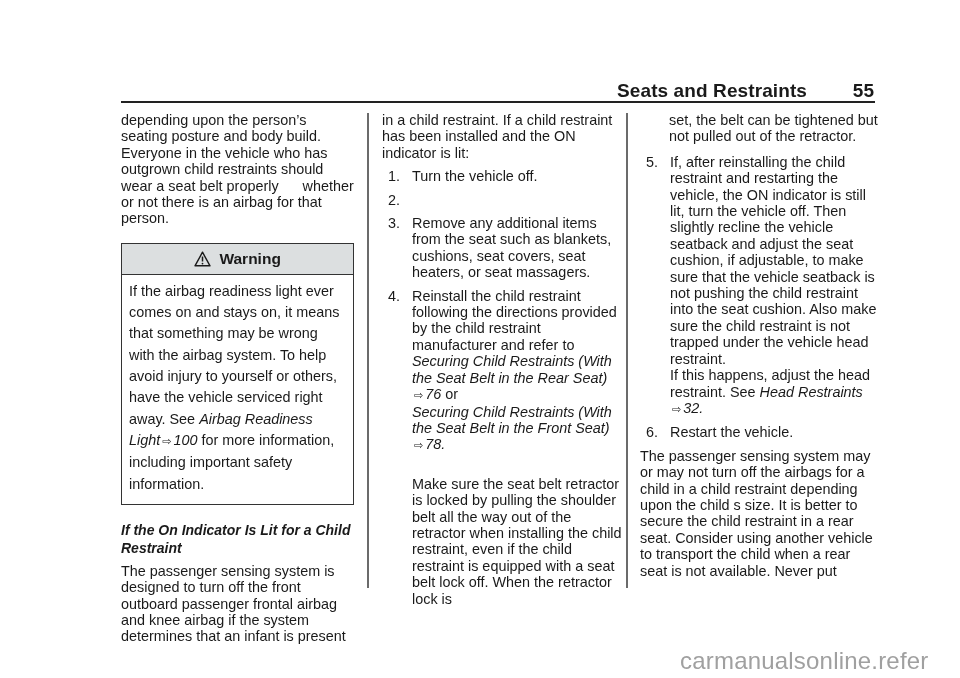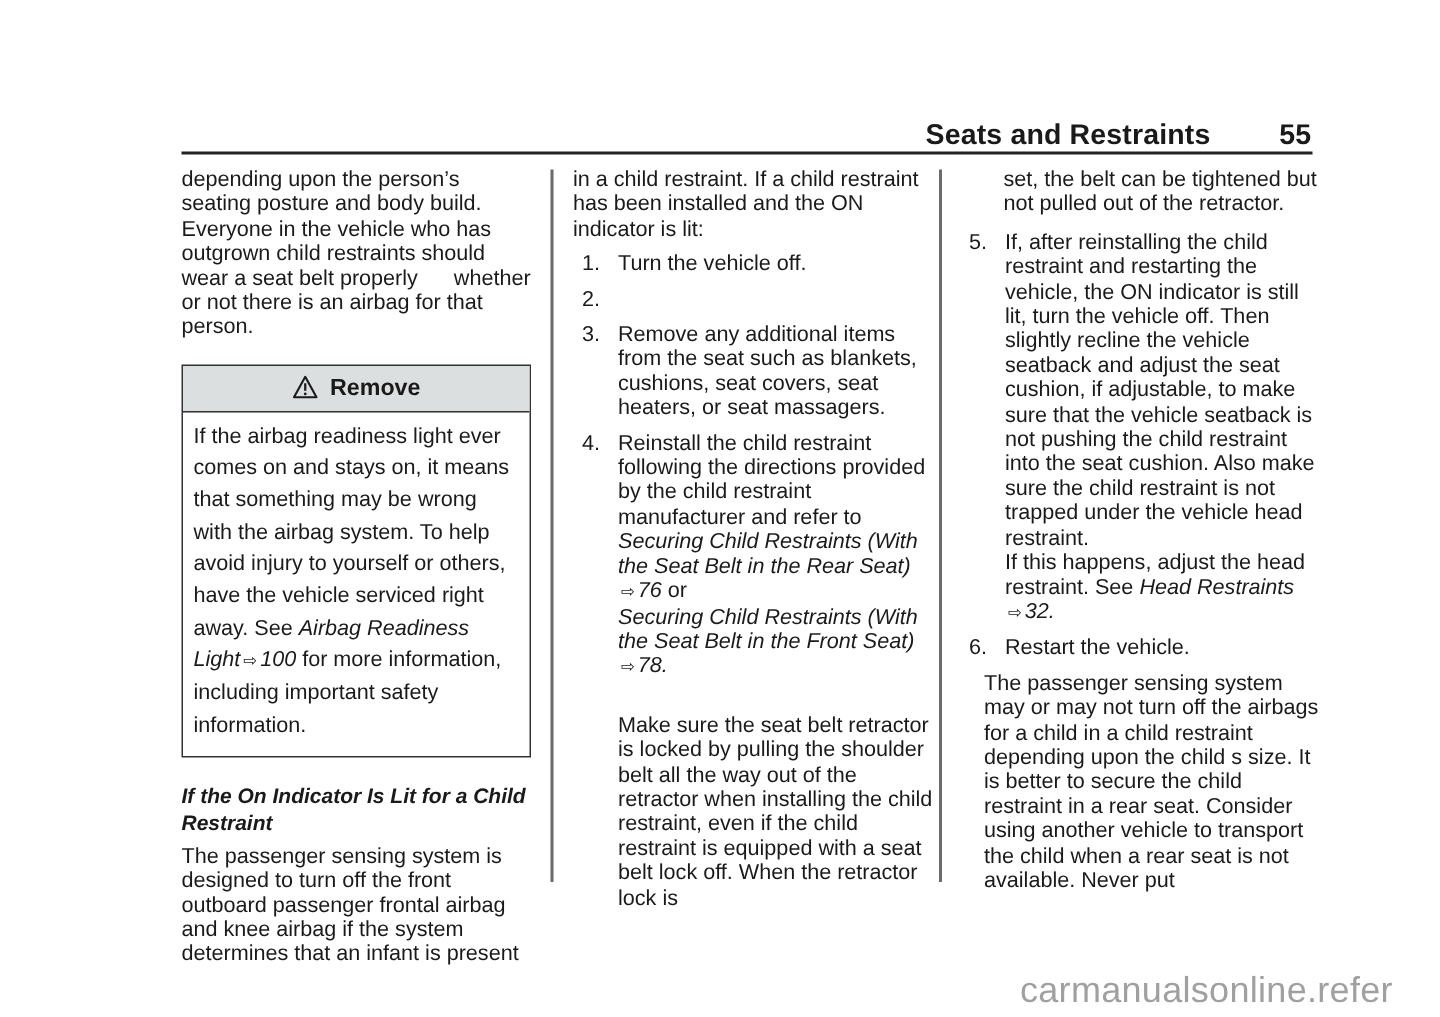--- a/index.html
+++ b/index.html
@@ -40,21 +40,21 @@
       margin-top: 16px; font-weight: bold; font-size: 14px; line-height: 18px; font-style: italic;
     }
     .section-body { margin-top: 6px; }
     ol { list-style: none; margin: 0; padding: 0; }
     .step { display: flex; margin-top: 7px; }
     .step .num { width: 30px; text-align: right; padding-right: 12px; box-sizing: border-box; flex: none; }
     .step .txt { flex: 1; }
     .ref-arrow { font-style: normal; font-size: 11px; margin: 0 2px; }
     em { font-style: italic; }
     .indent-para { padding-left: 30px; margin-top: 7px; }
-    .after-gap { margin-top: 7px; margin-left: 16px; }
+    .after-gap { margin-top: 7px; }
     .watermark {
       position: absolute; top: 647px; left: 680px; font-size: 24px; color: #a0a0a0; letter-spacing: 0.2px;
     }
   </style>
 </head>
 <body>
 
 <div class="header-title">Seats and Restraints</div>
 <div class="header-page">55</div>
 <div class="header-rule"></div>
@@ -66,21 +66,21 @@
   <p style="white-space:pre-wrap;">depending upon the person’s seating posture and body build. Everyone in the vehicle who has outgrown child restraints should wear a seat belt properly      whether or not there is an airbag for that person.</p>
 
   <div class="warn-box">
     <div class="warn-head">
       <span>
         <svg width="17" height="16" viewBox="0 0 17 16">
             <path d="M8.5 1.2 L16 14.8 L1 14.8 Z" fill="none" stroke="#1a1a1a" stroke-width="1.4" stroke-linejoin="round"></path>
             <line x1="8.5" y1="5.5" x2="8.5" y2="10.5" stroke="#1a1a1a" stroke-width="1.5"></line>
             <circle cx="8.5" cy="12.6" r="0.9" fill="#1a1a1a"></circle>
           </svg>
-      </span><span>Remove</span>
+      </span><span>Warning</span>
     </div>
     <div class="warn-body"><span>If the airbag readiness light ever comes on and stays on, it means that something may be wrong with the airbag system. To help avoid injury to yourself or others, have the vehicle serviced right away. See </span><em>Airbag Readiness Light</em><span class="ref-arrow">⇨</span><em>100</em><span> for more information, including important safety information.</span></div>
   </div>
 
   <div class="section-head">If the On Indicator Is Lit for a Child Restraint</div>
   <p class="section-body">The passenger sensing system is designed to turn off the front outboard passenger frontal airbag and knee airbag if the system determines that an infant is present</p>
 </div>
 
 <div class="col col2">
   <p>in a child restraint. If a child restraint has been installed and the ON indicator is lit:</p>

